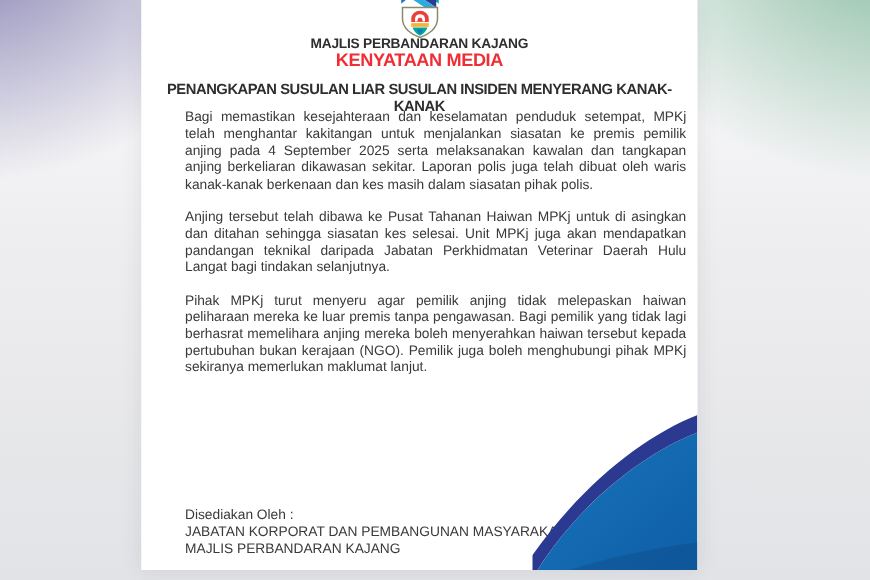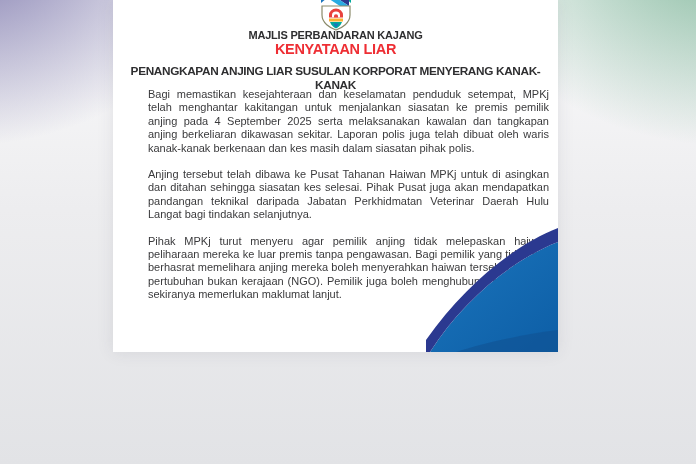--- a/index.html
+++ b/index.html
@@ -5,21 +5,21 @@
   html,body { margin:0; padding:0; background:#ccc; }
   .canvas {
     position:relative; width:696px; height:464px; overflow:hidden;
     font-family:"Liberation Sans", sans-serif;
     background:
       radial-gradient(ellipse 430px 330px at -6% -14%, rgba(112,106,164,0.95), rgba(112,106,164,0) 64%),
       radial-gradient(ellipse 430px 330px at 105% -14%, rgba(92,163,126,0.8), rgba(92,163,126,0) 64%),
       linear-gradient(180deg, #fafafb 0%, #ededef 45%, #e2e3e6 100%);
   }
   .doc {
-    position:absolute; left:113px; top:0; width:445px; height:352px;
+    position:absolute; left:113px; top:0; width:445px; height:456px;
     background:#ffffff;
     box-shadow:0 0 16px rgba(60,60,80,0.10);
     overflow:hidden;
   }
   .doc-inner { position:relative; width:100%; height:100%; }
   .crest {
     position:absolute; top:-11px; left:50%; transform:translateX(-50%);
     width:44px; height:42px;
   }
   .org-name {
@@ -72,30 +72,31 @@
         <path d="M15,26 a7,6.5 0 0 1 14,0 v2.5 h-14 Z" fill="#e8413c"></path>
         <path d="M18,26 a4,3.6 0 0 1 8,0 v2.2 h-8 Z" fill="#ffffff"></path>
         <path d="M20,27 a2,1.8 0 0 1 4,0 v1.4 h-4 Z" fill="#e8413c"></path>
 
         <rect x="15" y="29.5" width="14" height="3" fill="#f9b233"></rect>
         <path d="M16,33 h12 c-1.5,4 -4.5,6 -6,6.5 c-1.5,-0.5 -4.5,-2.5 -6,-6.5 Z" fill="#00a99d"></path>
         <path d="M19.5,34.5 h5 c-0.8,2.2 -1.8,3.2 -2.5,3.6 c-0.7,-0.4 -1.7,-1.4 -2.5,-3.6 Z" fill="#1b75bc"></path>
       </svg>
 
       <div class="org-name">MAJLIS PERBANDARAN KAJANG</div>
-      <div class="statement-type">KENYATAAN LIAR</div>
-      <div class="title">PENANGKAPAN ANJING LIAR SUSULAN KORPORAT MENYERANG KANAK-KANAK</div>
+      <div class="statement-type">KENYATAAN MEDIA</div>
+      <div class="title">PENANGKAPAN SUSULAN LIAR SUSULAN INSIDEN MENYERANG KANAK-KANAK</div>
 
       <div class="body-text">
         <p>Bagi memastikan kesejahteraan dan keselamatan penduduk setempat, MPKj telah menghantar kakitangan untuk menjalankan siasatan ke premis pemilik anjing pada 4 September 2025 serta melaksanakan kawalan dan tangkapan anjing berkeliaran dikawasan sekitar. Laporan polis juga telah dibuat oleh waris kanak-kanak berkenaan dan kes masih dalam siasatan pihak polis.</p>
-        <p>Anjing tersebut telah dibawa ke Pusat Tahanan Haiwan MPKj untuk di asingkan dan ditahan sehingga siasatan kes selesai. Pihak Pusat juga akan mendapatkan pandangan teknikal daripada Jabatan Perkhidmatan Veterinar Daerah Hulu Langat bagi tindakan selanjutnya.</p>
+        <p>Anjing tersebut telah dibawa ke Pusat Tahanan Haiwan MPKj untuk di asingkan dan ditahan sehingga siasatan kes selesai. Unit MPKj juga akan mendapatkan pandangan teknikal daripada Jabatan Perkhidmatan Veterinar Daerah Hulu Langat bagi tindakan selanjutnya.</p>
         <p>Pihak MPKj turut menyeru agar pemilik anjing tidak melepaskan haiwan peliharaan mereka ke luar premis tanpa pengawasan. Bagi pemilik yang tidak lagi berhasrat memelihara anjing mereka boleh menyerahkan haiwan tersebut kepada pertubuhan bukan kerajaan (NGO). Pemilik juga boleh menghubungi pihak MPKj sekiranya memerlukan maklumat lanjut.</p>
       </div>
 
       <div class="footer">
+        <div>Disediakan Oleh :</div>
         <div>JABATAN KORPORAT DAN PEMBANGUNAN MASYARAKAT</div>
         <div>MAJLIS PERBANDARAN KAJANG</div>
       </div>
 
       <svg class="swoosh" viewBox="0 0 132 142">
         <defs>
           <linearGradient id="swb" x1="0" y1="0" x2="1" y2="1">
             <stop offset="0" stop-color="#1b75bc"></stop>
             <stop offset="1" stop-color="#0d5ea6"></stop>
           </linearGradient>

